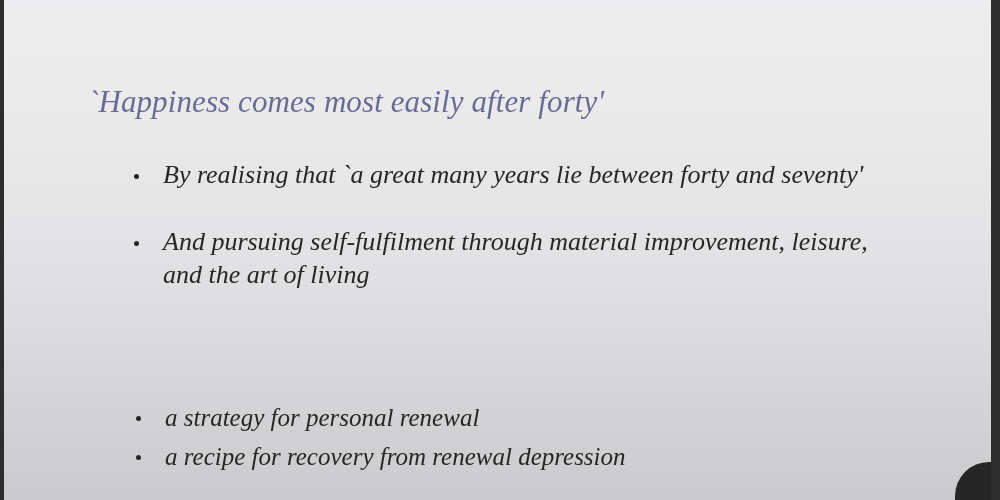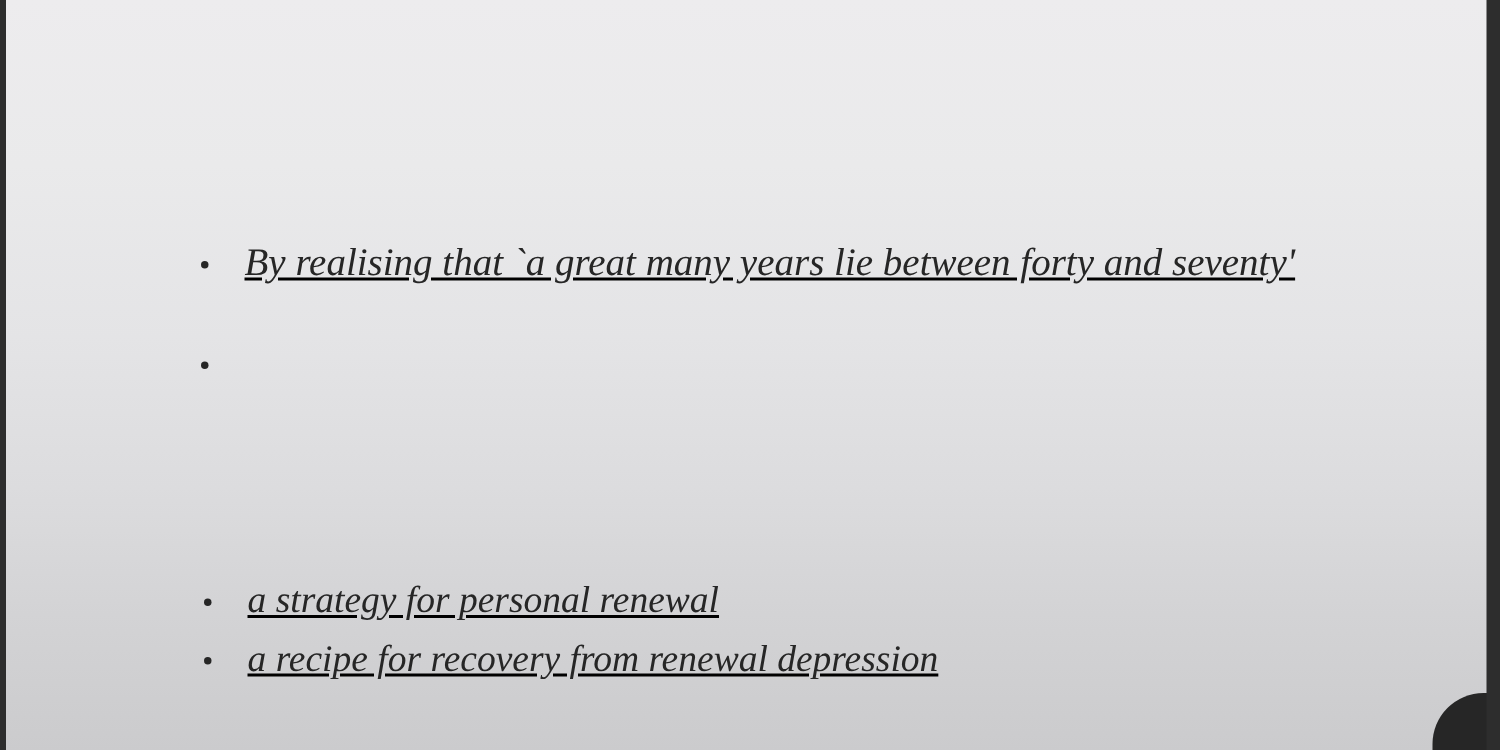--- a/index.html
+++ b/index.html
@@ -63,24 +63,23 @@
     color: #6a6a96;
     letter-spacing: 0.1px;
     white-space: nowrap;
   }
   .heading-1 { top: 84px;  font-size: 31px; }
   .heading-2 { top: 364px; font-size: 29px; }
 
   .bullet-group {
     position: absolute;
     left: 131px;
-    text-decoration: underline;
   }
   .bullet-group-1 { top: 158px; width: 790px; }
-  .bullet-group-2 { top: 385px; width: 790px; }
+  .bullet-group-2 { top: 402px; width: 790px; }
 
   .bullet {
     position: relative;
     display: block;
     font-style: italic;
     font-weight: 400;
     color: #262626;
     padding-left: 32px;
   }
   .bullet-group-1 .bullet {
@@ -115,28 +114,30 @@
 </head>
 <body>
 
 <div id="slide">
 
   <div class="edge-strip left"></div>
   <div class="edge-strip right"></div>
 
   <div class="content">
 
+    <div class="heading heading-1">`Happiness comes most easily after forty'</div>
 
     <div class="bullet-group bullet-group-1">
       <div class="bullet">
         <span class="bullet-dot"></span>
         <span class="bullet-text">By realising that `a great many years lie between forty and seventy'</span>
       </div>
       <div class="bullet">
         <span class="bullet-dot"></span>
+        <span class="bullet-text">And pursuing self-fulfilment through material improvement, leisure, and the art of living</span>
       </div>
     </div>
 
 
     <div class="bullet-group bullet-group-2">
       <div class="bullet">
         <span class="bullet-dot"></span>
         <span class="bullet-text">a strategy for personal renewal</span>
       </div>
       <div class="bullet">

